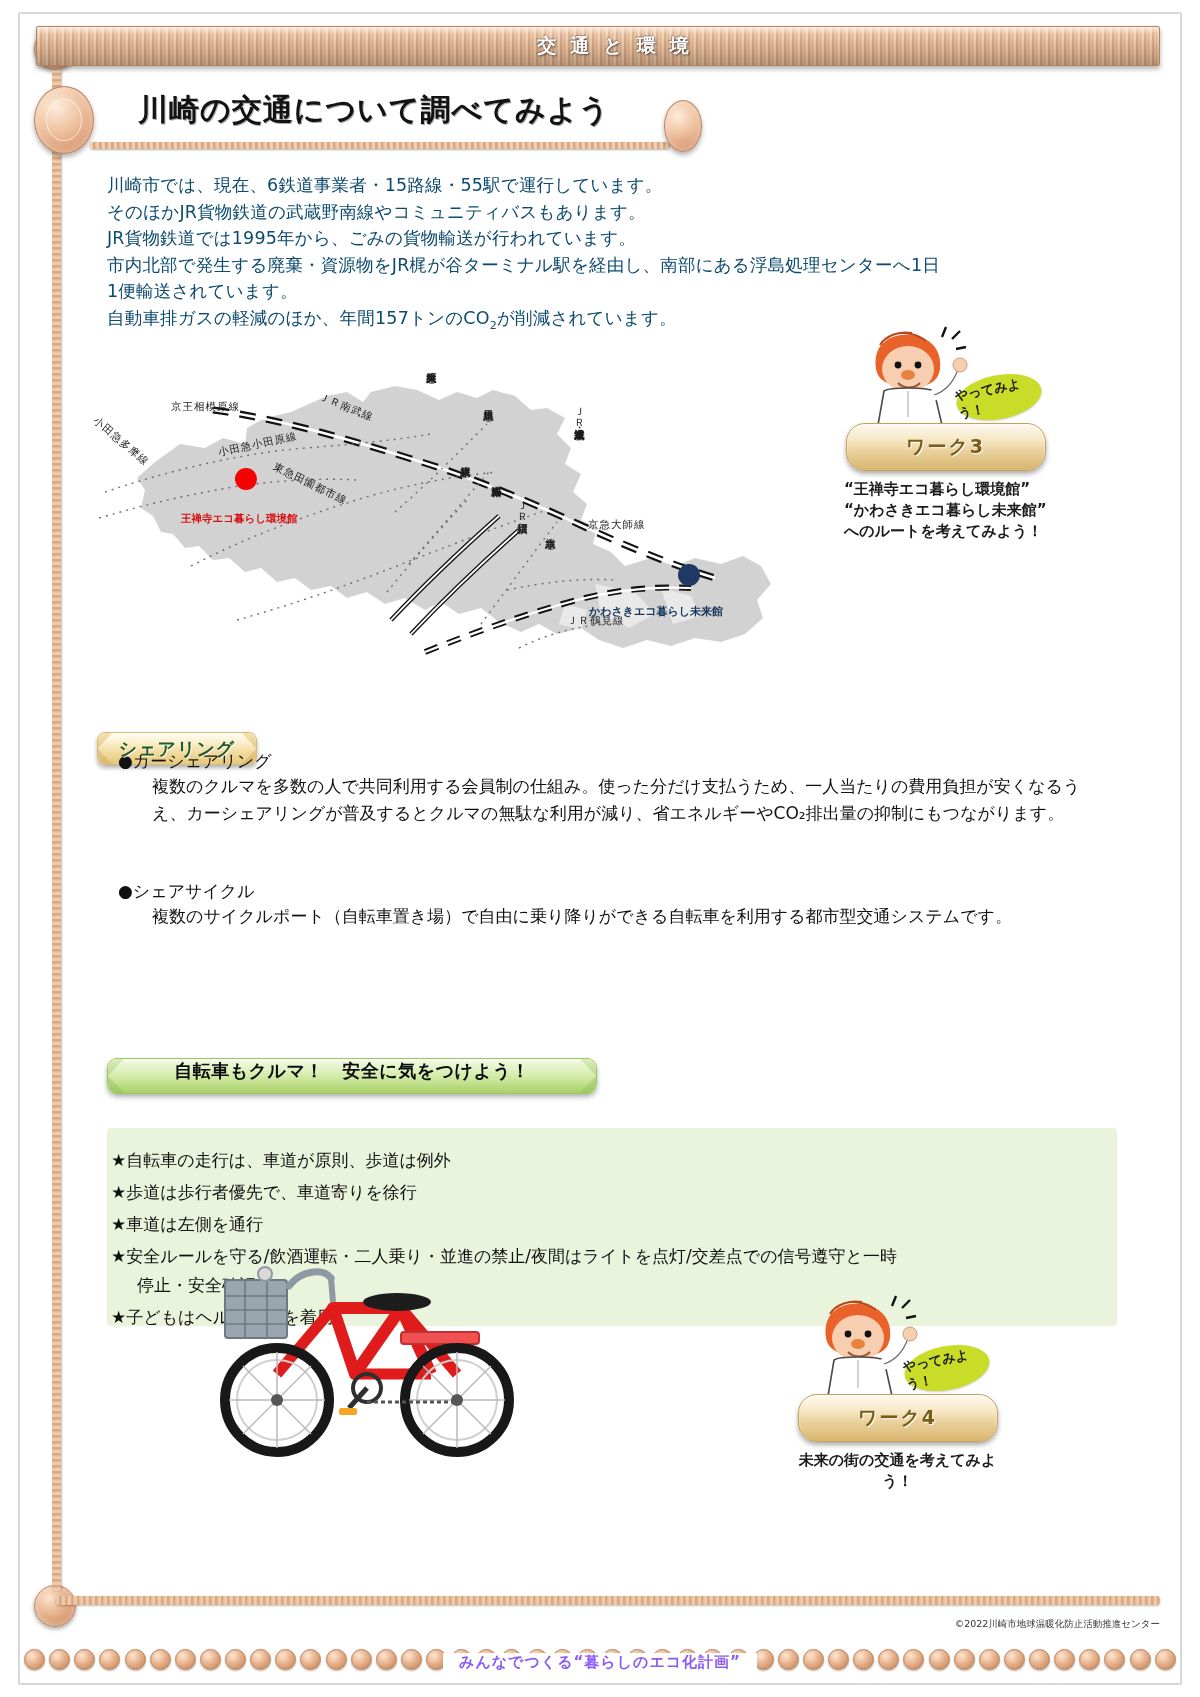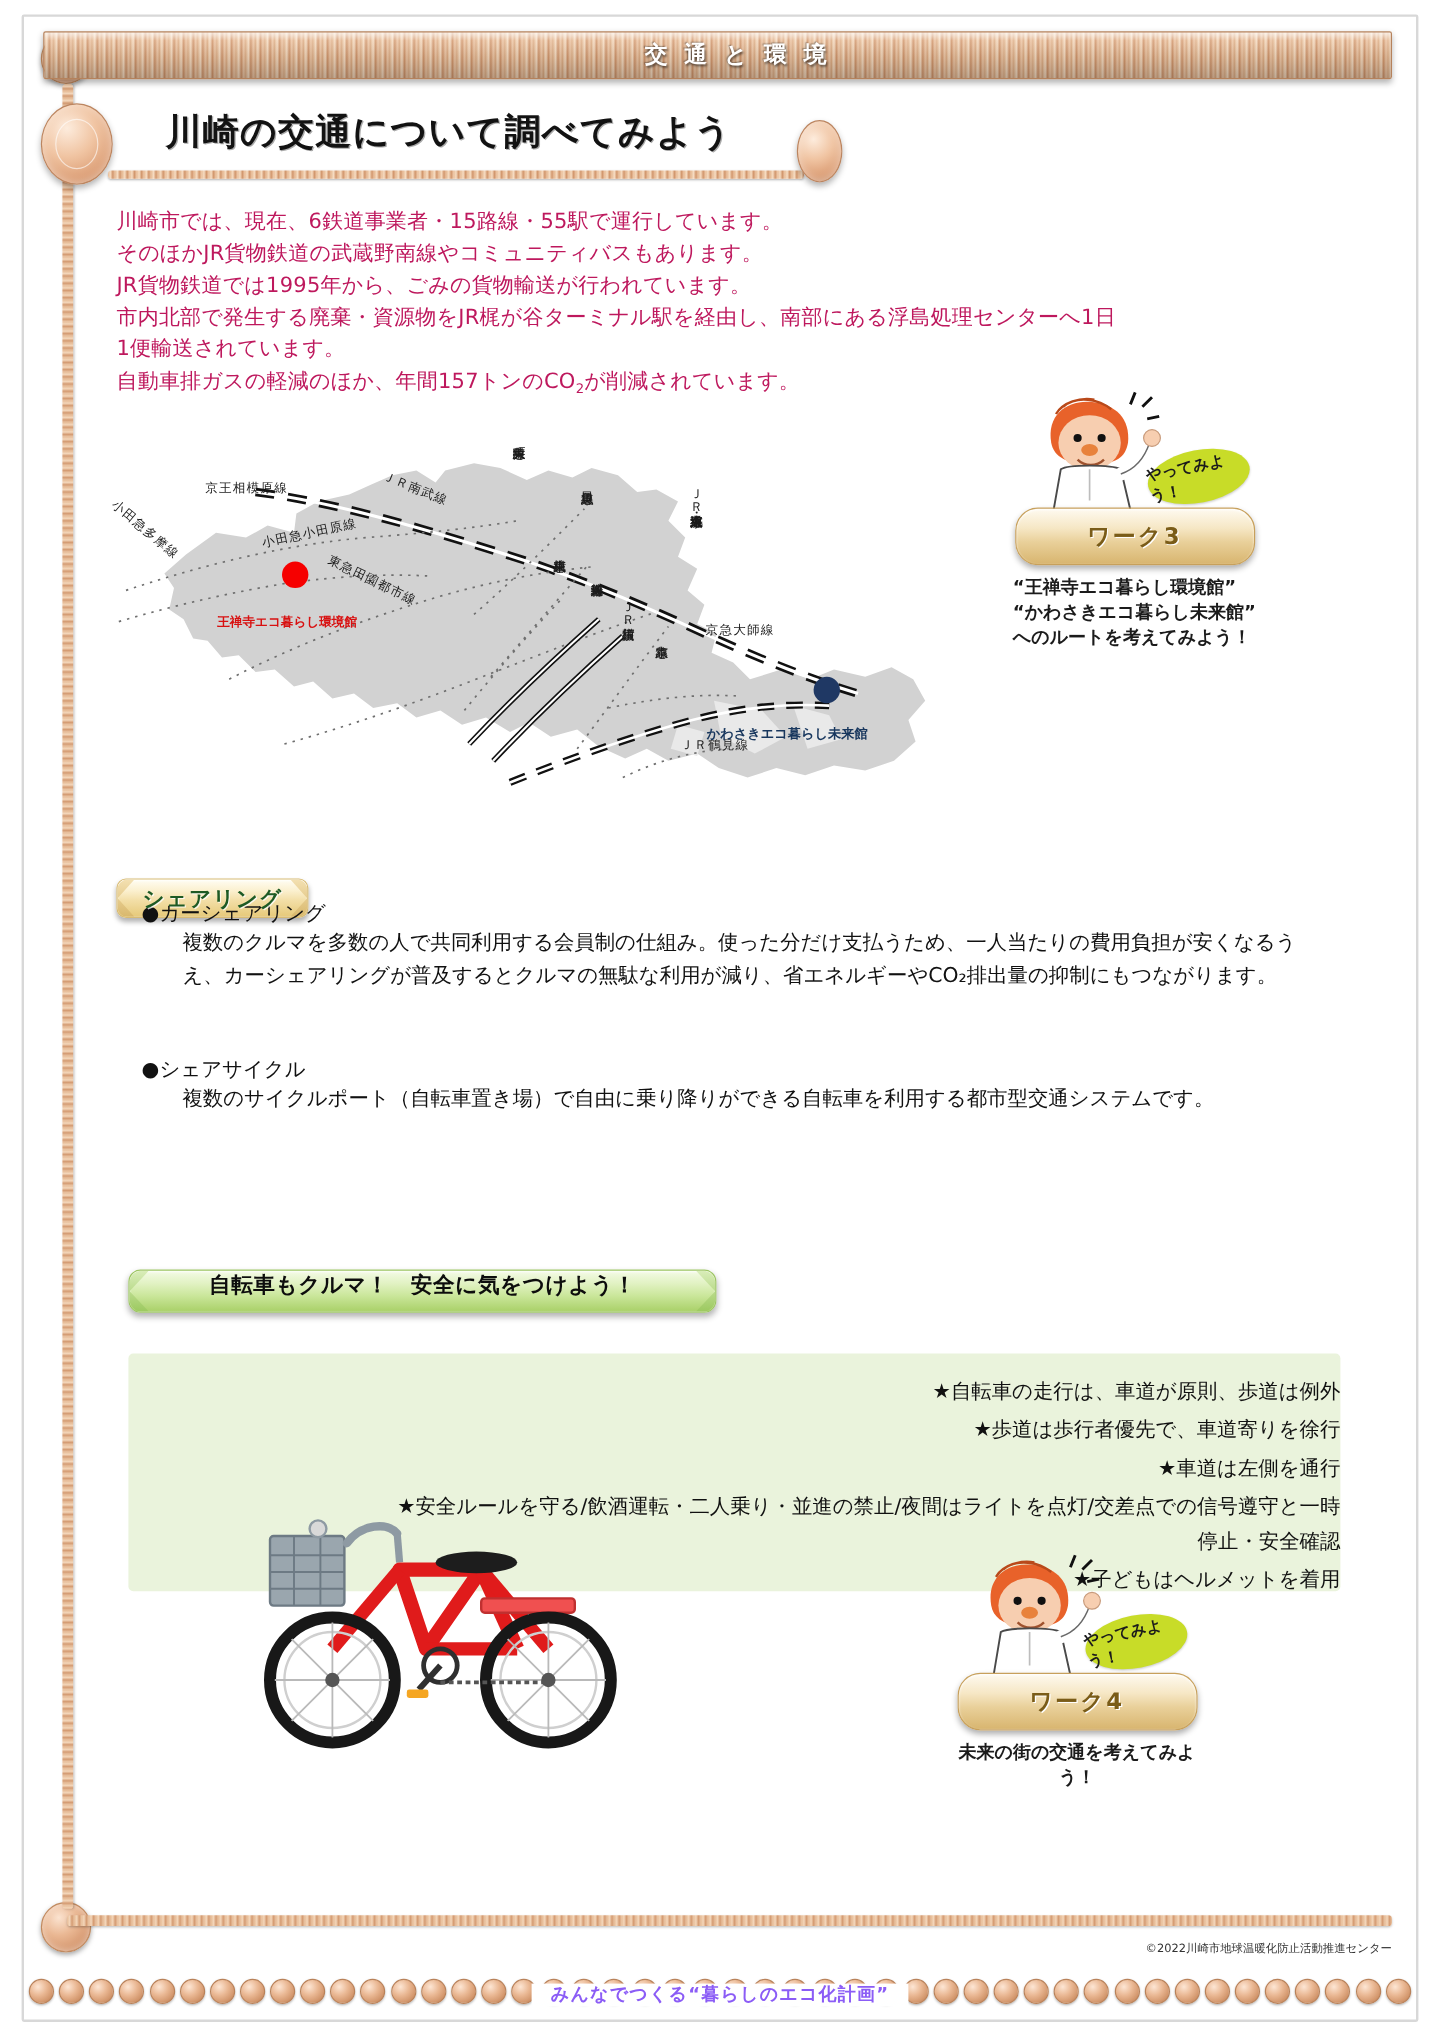--- a/index.html
+++ b/index.html
@@ -85,22 +85,22 @@
   #page-title{
     position:absolute; left:108px; top:6px;
     font-size:30px; font-weight:bold; color:#121212;
     letter-spacing:1px;
     font-family:"DejaVu Sans", sans-serif;
     text-shadow:1px 1px 0 #aaa;
   }
 
   
   #intro{
-    position:absolute; left:97px; top:172px; width:1010px;
-    font-size:17.5px; line-height:26.5px; color:#be185d;
+    position:absolute; left:107px; top:172px; width:1010px;
+    font-size:17.5px; line-height:26.5px; color:#0c4a6e;
     letter-spacing:.2px;
   }
   #intro p{ white-space:nowrap; }
   sub{ font-size:11px; }
 
   
   #map-wrap{ position:absolute; left:95px; top:352px; width:720px; height:330px; }
   #map-svg{ position:absolute; left:0; top:0; }
   .map-label{
     position:absolute; font-size:10.5px; color:#1b1b1b;
@@ -193,21 +193,21 @@
   .sec-block{ position:absolute; font-size:17px; color:#111; }
   .sec-head{ font-size:17px; font-weight:normal; }
   .sec-body{ margin-left:34px; line-height:27px; }
 
   
   #rules-box{
     position:absolute; left:107px; top:1128px; width:1010px; height:198px;
     background:#eaf3dc;
     border-radius:4px;
   }
-  #rules-box ul{ list-style:none; padding:18px 0 0 24px;text-align:right; }
+  #rules-box ul{ list-style:none; padding:18px 0 0 4px; }
   #rules-box li{
     font-size:17px; line-height:29px; color:#111; margin-bottom:3px;
   }
   #rules-box li .cont{ display:block; padding-left:26px; }
 
   
   #footer-band{
     position:absolute; left:18px; right:18px; bottom:12px; height:46px;
     display:flex; align-items:center; justify-content:center;
     overflow:hidden;

